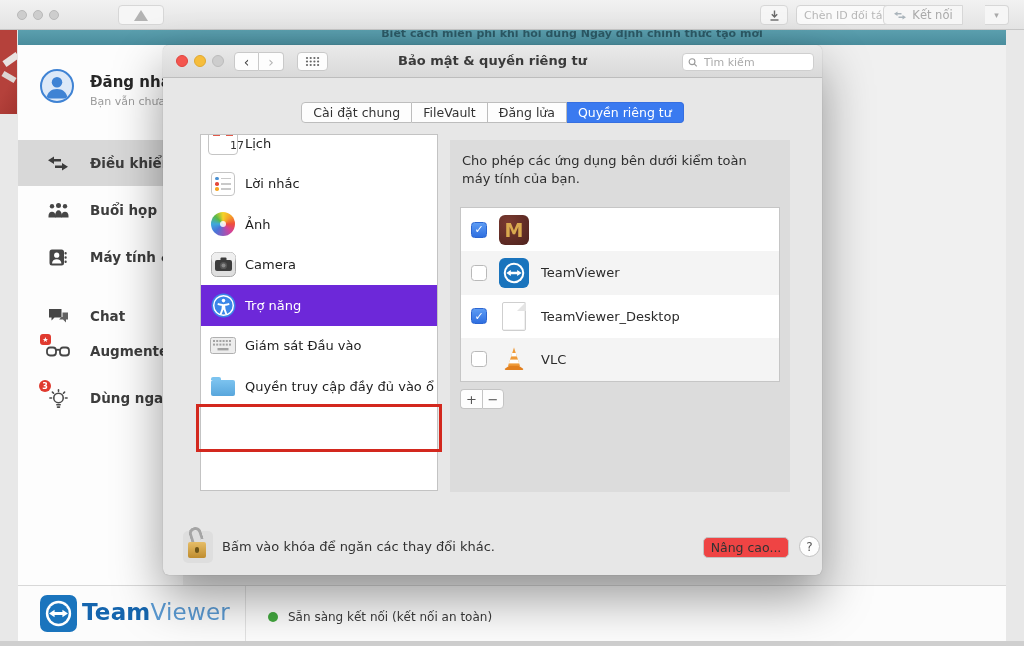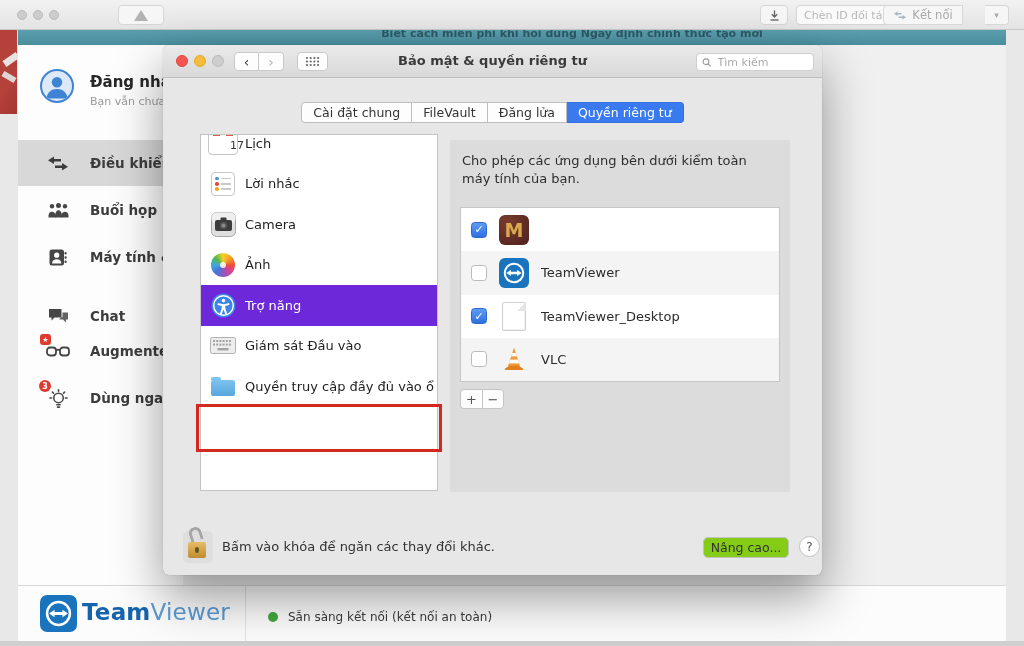--- a/index.html
+++ b/index.html
@@ -51,21 +51,21 @@
   .status-dot{position:absolute;left:250px;top:26px;width:10px;height:10px;border-radius:50%;background:#43a83f;}
   .status-text{position:absolute;left:270px;top:24px;font-size:12px;color:#3a3a3a;}
   .bottom-strip{left:0;top:641px;width:1024px;height:5px;background:#cfcfcf;z-index:2;}
 
   
   .dialog{left:163px;top:45px;width:659px;height:530px;background:#e7e7e7;border-radius:6px;box-shadow:0 22px 50px rgba(0,0,0,.40),0 0 1px rgba(0,0,0,.35);z-index:10;}
   .titlebar{position:absolute;left:0;top:0;width:100%;height:33px;background:linear-gradient(#eaeaea,#d9d9d9);border-bottom:1px solid #bdbdbd;border-radius:6px 6px 0 0;}
   .d-light{position:absolute;top:10px;width:12px;height:12px;border-radius:50%;}
   .nav-seg{position:absolute;top:7px;height:19px;background:#fdfdfd;border:1px solid #c9c9c9;display:flex;align-items:center;justify-content:center;font-size:14px;}
   .d-title{position:absolute;left:0;top:8px;width:100%;text-align:center;font-size:13px;font-weight:600;color:#3a3a3a;}
-  .search{position:absolute;right:8px;top:8px;width:118px;height:18px;background:#fff;border:1px solid #cfcfcf;border-radius:4px;display:flex;align-items:center;padding:0 5px;gap:4px;}
+  .search{position:absolute;right:8px;top:8px;width:132px;height:18px;background:#fff;border:1px solid #cfcfcf;border-radius:4px;display:flex;align-items:center;padding:0 5px;gap:4px;}
   .search input{border:none;outline:none;width:100%;font-size:11px;color:#555;background:transparent;}
   .search input::placeholder{color:#ababab;}
 
   .tabs{position:absolute;left:0;top:57px;width:100%;display:flex;justify-content:center;}
   .tab{height:21px;line-height:19px;padding:0 11px;background:#fdfdfd;border:1px solid #bdbdbd;border-left:none;font-size:12.5px;color:#333;cursor:pointer;}
   .tab:first-child{border-left:1px solid #bdbdbd;border-radius:4px 0 0 4px;}
   .tab:last-child{border-radius:0 4px 4px 0;}
   .tab.selected{background:#3a7af0;border-color:#366fe0;color:#fff;}
 
   .right-panel{position:absolute;left:287px;top:95px;width:340px;height:352px;background:#dcdcdc;}
@@ -91,21 +91,21 @@
   .pm-group{position:absolute;left:297px;top:344px;display:flex;}
   .pm{width:22px;height:20px;background:#fdfdfd;border:1px solid #c4c4c4;color:#555;font-size:13px;display:flex;align-items:center;justify-content:center;cursor:pointer;}
   .pm:first-child{border-radius:4px 0 0 4px;border-right:none;}
   .pm:last-child{border-radius:0 4px 4px 0;}
 
   .lock-wrap{position:absolute;left:20px;top:486px;width:30px;height:32px;background:#dedede;border-radius:5px;}
   .shackle{position:absolute;left:6px;top:-4px;width:13px;height:14px;border:3px solid #a5a5a5;border-bottom:none;border-radius:7px 7px 0 0;transform:rotate(-18deg);}
   .lock-body{position:absolute;left:5px;top:11px;width:18px;height:16px;background:linear-gradient(#e6bd67,#bf8c2e);border-radius:2px;}
   .lock-body::after{content:"";position:absolute;left:7px;top:5px;width:4px;height:6px;background:#6d5418;border-radius:2px;}
   .lock-text{position:absolute;left:59px;top:494px;font-size:13px;color:#333;}
-  .adv-btn{position:absolute;left:540px;top:492px;width:86px;height:21px;background:#84cc16;border:1px solid #c2c2c2;border-radius:5px;font-size:12.5px;color:#333;display:flex;align-items:center;justify-content:center;cursor:pointer;}
+  .adv-btn{position:absolute;left:540px;top:492px;width:86px;height:21px;background:#ef4444;border:1px solid #c2c2c2;border-radius:5px;font-size:12.5px;color:#333;display:flex;align-items:center;justify-content:center;cursor:pointer;}
   .help-btn{position:absolute;left:636px;top:491px;width:21px;height:21px;background:#fdfdfd;border:1px solid #c2c2c2;border-radius:50%;font-size:12px;color:#555;display:flex;align-items:center;justify-content:center;cursor:pointer;}
   .cal{width:24px;height:24px;background:#fff;border:1px solid #c5c5c5;border-radius:4px;position:relative;display:flex;align-items:flex-end;justify-content:center;padding-left:28px;}
   .cal::before{content:"";position:absolute;top:2px;left:4px;width:7px;height:2px;background:#e25a4a;}
   .cal::after{content:"";position:absolute;top:2px;right:4px;width:7px;height:2px;background:#e25a4a;}
   .cal-num{font-size:11px;color:#333;line-height:1.5;}
   .rem{width:24px;height:24px;background:#fff;border:1px solid #c5c5c5;border-radius:4px;position:relative;padding:4px 3px;display:flex;flex-direction:column;justify-content:space-between;}
   .rem i{display:flex;align-items:center;gap:2px;}
   .rem b{width:3.5px;height:3.5px;border-radius:50%;}
   .rem s{flex:1;height:1.5px;background:#c9c9c9;}
   .photos{width:24px;height:24px;border-radius:50%;background:conic-gradient(#f5d328,#f5a028,#ef4d3c,#d2439b,#8b5bbe,#4a74d8,#3fa9dc,#58b947,#f5d328);position:relative;}
@@ -330,36 +330,36 @@
                 <i>
                   <b style="background:#f5a623"></b>
                   <s></s>
                 </i>
               </span>
           </span>
           <span class="p-label">Lời nhắc</span>
         </div>
         <div class="p-item">
           <span class="p-icon">
+              <span class="photos"></span>
+            </span>
+          <span class="p-label">Ảnh</span>
+        </div>
+        <div class="p-item">
+          <span class="p-icon">
             <svg width="25" height="25" viewBox="0 0 25 25">
                 <rect x="0.5" y="0.5" width="24" height="24" rx="5" fill="#dfdfdf" stroke="#a8a8a8"></rect>
                 <rect x="0.5" y="0.5" width="24" height="11" rx="5" fill="#efefef" stroke="none"></rect>
                 <rect x="4" y="8" width="17" height="11" rx="2" fill="#3c3c3c"></rect>
                 <rect x="9.5" y="5.5" width="6" height="3.5" rx="1" fill="#3c3c3c"></rect>
                 <circle cx="12.5" cy="13.5" r="3.6" fill="#565656"></circle>
                 <circle cx="12.5" cy="13.5" r="2" fill="#8a8a8a"></circle>
               </svg>
           </span>
           <span class="p-label">Camera</span>
-        </div>
-        <div class="p-item">
-          <span class="p-icon">
-              <span class="photos"></span>
-            </span>
-          <span class="p-label">Ảnh</span>
         </div>
         <div class="p-item selected">
           <span class="p-icon">
             <svg width="25" height="25" viewBox="0 0 24 24">
                 <circle cx="12" cy="12" r="11.5" fill="#3b86e8"></circle>
                 <circle cx="12" cy="12" r="9.4" fill="none" stroke="#fff" stroke-width="1.4"></circle>
                 <circle cx="12" cy="7.3" r="1.7" fill="#fff"></circle>
                 <path d="M6.7 9.7c2.2.8 3.8 1 5.3 1s3.1-.2 5.3-1l.5 1.5c-1.8.7-3.2 1-4.2 1.1l.3 3.1 1.7 4.7-1.7.6-1.9-4.9-1.9 4.9-1.7-.6 1.7-4.7.3-3.1c-1-.1-2.4-.4-4.2-1.1z" fill="#fff"></path>
               </svg>
           </span>

